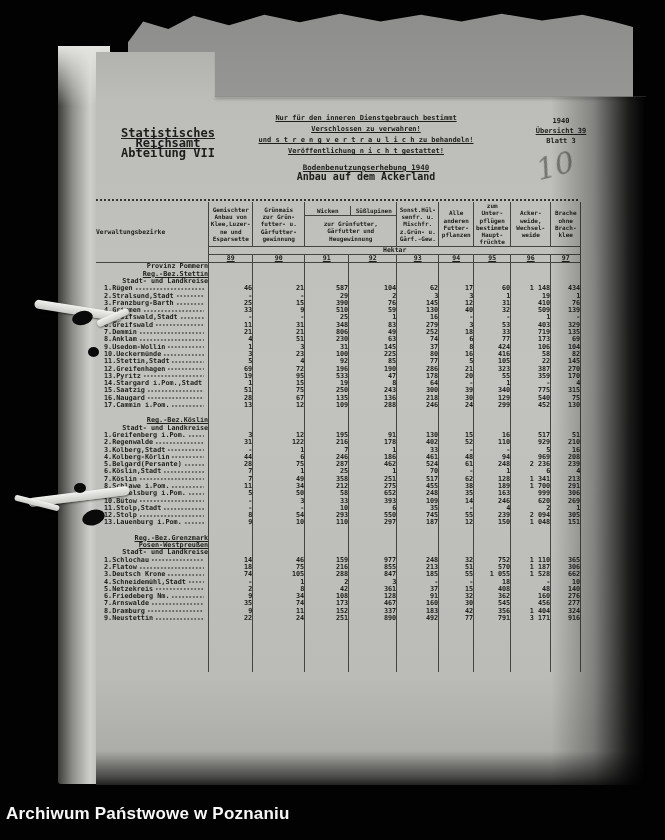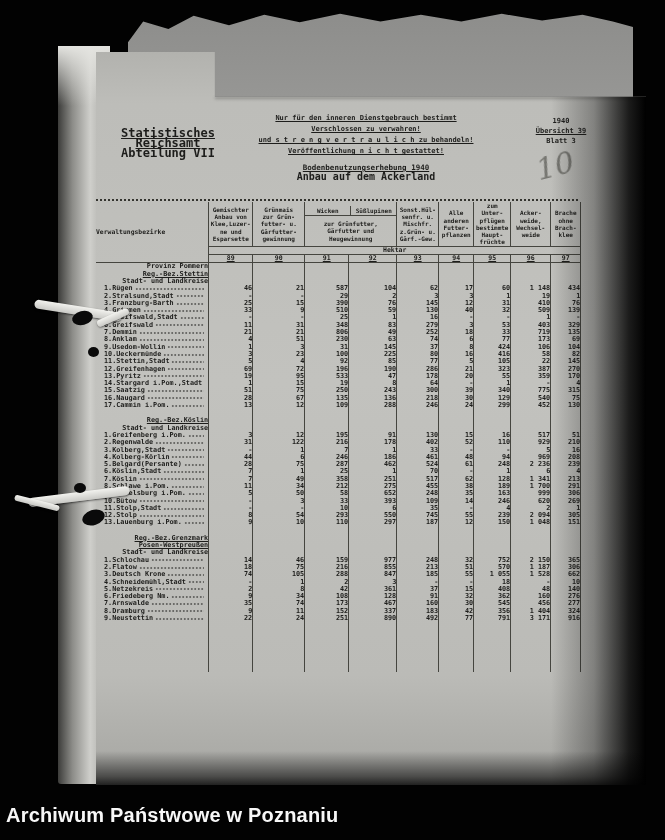--- a/index.html
+++ b/index.html
@@ -63,21 +63,21 @@
   td.hektar{text-align:center;font-size:6.5px;height:9px;}
   td.colnum{text-align:center;font-size:6.5px;height:9px;}
   td.sechead{text-align:right;}
   td.rowlabel .rl{display:flex;align-items:center;padding-left:8px;}
   .nm{white-space:pre;}
   .leader{flex:1;margin:0 4px 0 2px;height:2px;background-image:radial-gradient(circle,#2b2b28 .6px,transparent .75px);background-size:3.5px 2px;background-repeat:repeat-x;background-position:0 50%;}
   td.num{text-align:right;padding-right:10px;}
   tr.gap td{height:8px;}
   tr.spacer td{height:50px;}
 
-  .watermark{position:absolute;left:6px;top:804px;color:#f7f7f7;font-family:"Liberation Sans",sans-serif;font-weight:700;font-size:20px;letter-spacing:.2px;}
+  .watermark{position:absolute;left:6px;top:804px;color:#f7f7f7;font-family:"Liberation Sans",sans-serif;font-weight:700;font-size:17px;letter-spacing:.2px;}
 </style>
 </head>
 <body>
 
 <div class="photo">
   <div class="back-page"></div>
   <div class="left-stack"></div>
 
   <div class="page">
     <div class="doc">
@@ -819,21 +819,21 @@
                   <span class="leader"></span>
                 </div>
               </td>
               <td class="bl num">14</td>
               <td class="bl num">46</td>
               <td class="bl num">159</td>
               <td class="bl num">977</td>
               <td class="bl num">248</td>
               <td class="bl num">32</td>
               <td class="bl num">752</td>
-              <td class="bl num">2 150</td>
+              <td class="bl num">1 110</td>
               <td class="bl num br">365</td>
             </tr>
             <tr>
               <td class="rowlabel">
                 <div class="rl">
                   <span class="nm">2.Flatow</span>
                   <span class="leader"></span>
                 </div>
               </td>
               <td class="bl num">18</td>

